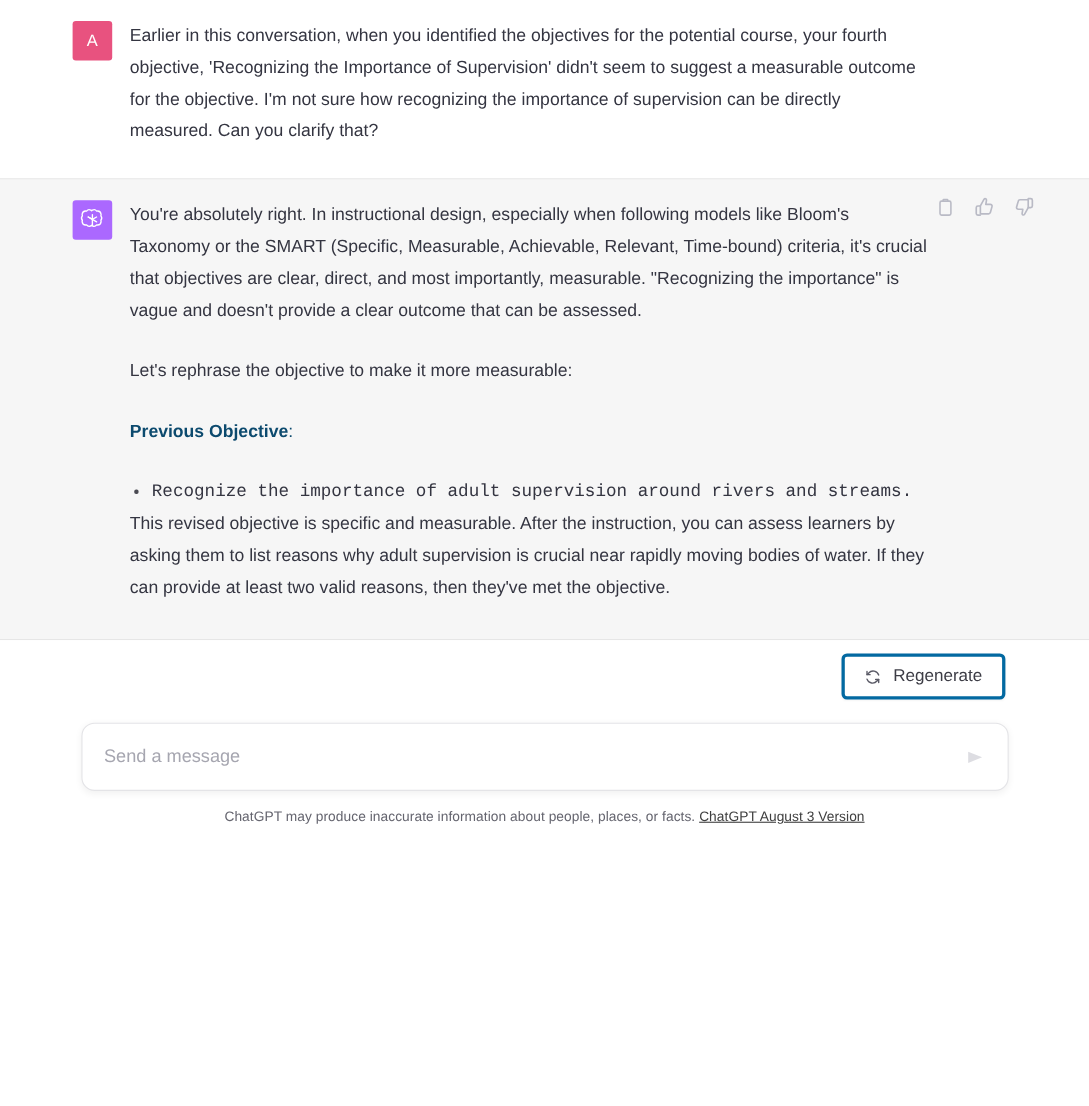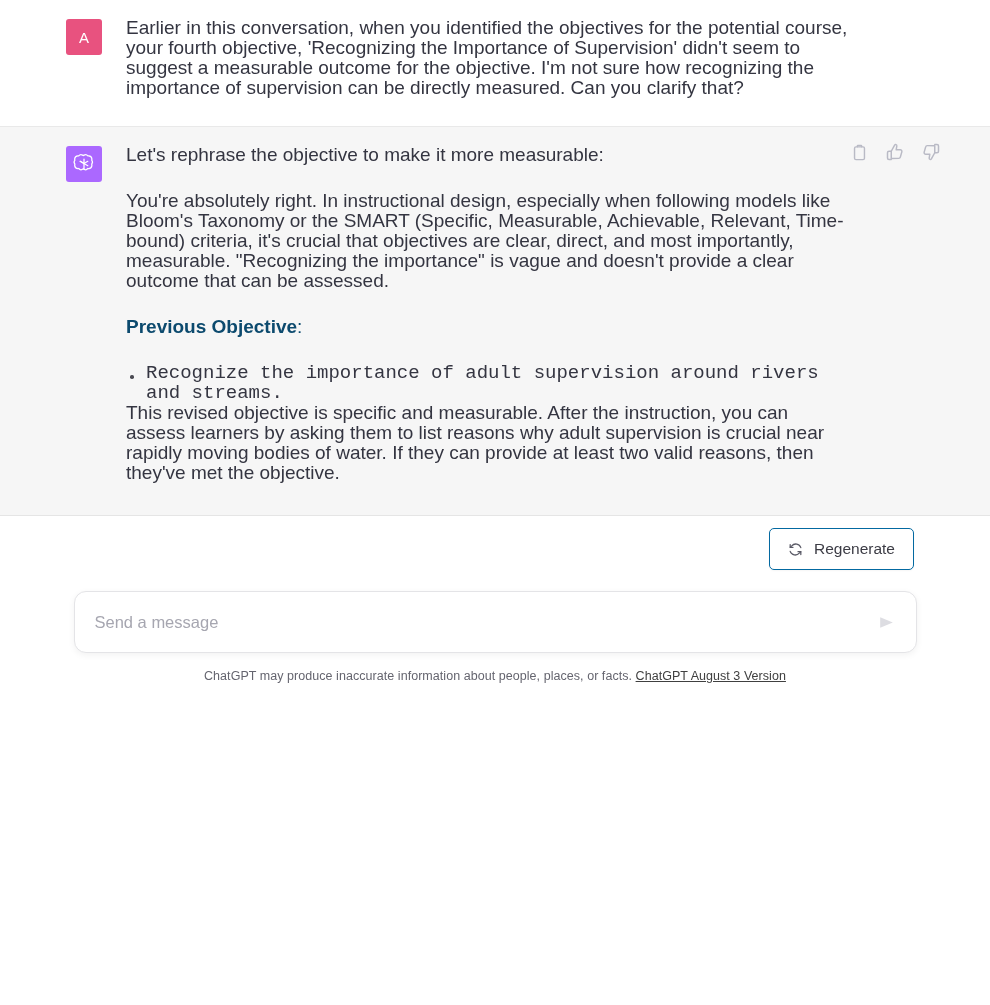--- a/index.html
+++ b/index.html
@@ -69,25 +69,25 @@
     font-size: 15px;
     font-weight: 400;
     letter-spacing: 0.2px;
   }
   .avatar-assistant {
     background: #ab68ff;
   }
   .avatar-assistant svg { display: block; }
 
   .msg-body {
-    margin-left: 24px;
+    margin-left: 16px;
     max-width: 725px;
     color: #343541;
-    font-size: 19px;
-    line-height: 20px;
+    font-size: 16px;
+    line-height: 29px;
     font-weight: 400;
   }
 
   .msg-body p { margin: 0; }
   .msg-body p + p { margin-top: 26px; }
 
   .msg-body .strong-line {
     font-weight: 700;
     color: #0c4a6e;
   }
@@ -149,21 +149,21 @@
     padding-right: 76px;
     margin-top: 2px;
   }
   .regen-btn {
     display: inline-flex;
     align-items: center;
     gap: 11px;
     height: 42px;
     padding: 0 18px;
     background: #ffffff;
-    border: 1px solid #0369a1;
+    border: 3px solid #0369a1;
     border-radius: 5px;
     color: #3c3c45;
     font-size: 15.5px;
     font-family: "Liberation Sans", sans-serif;
     cursor: pointer;
     box-shadow: 0 1px 2px rgba(0,0,0,0.04);
   }
   .regen-btn .regen-icon { color: #5a5a66; display: flex; }
 
   .composer-row {
@@ -275,22 +275,22 @@
           <svg width="24" height="24" viewBox="0 0 24 24" fill="none" stroke="#ffffff" stroke-width="1.25" stroke-linecap="round" stroke-linejoin="round">
             <path d="M12.02 3.1c1.3-.75 2.96-.4 3.86.79.3-.06.6-.09.9-.07 1.6.1 2.9 1.33 3.09 2.92.06.5 0 1-.17 1.46.93 1.16.93 2.82 0 3.98.17.46.23.96.17 1.46-.19 1.59-1.49 2.82-3.09 2.92-.3.02-.6-.01-.9-.07-.9 1.19-2.56 1.54-3.86.79a3.3 3.3 0 0 1-.73-.57 3.3 3.3 0 0 1-.73.57c-1.3.75-2.96.4-3.86-.79-.3.06-.6.09-.9.07-1.6-.1-2.9-1.33-3.09-2.92a3.3 3.3 0 0 1 .17-1.46c-.93-1.16-.93-2.82 0-3.98a3.3 3.3 0 0 1-.17-1.46C2.9 5.15 4.2 3.92 5.8 3.82c.3-.02.6.01.9.07.9-1.19 2.56-1.54 3.86-.79.27.16.52.35.73.57.21-.22.46-.41.73-.57z"></path>
             <path d="M12 7.1v4.4l3.8 2.2"></path>
             <path d="M8.2 9.3l3.8 2.2 3.8-2.2"></path>
             <path d="M12 16.9v-5.4l-3.8-2.2"></path>
           </svg>
         </span>
       </div>
 
       <div class="msg-body">
+        <p>You're absolutely right. In instructional design, especially when following models like Bloom's Taxonomy or the SMART (Specific, Measurable, Achievable, Relevant, Time-bound) criteria, it's crucial that objectives are clear, direct, and most importantly, measurable. "Recognizing the importance" is vague and doesn't provide a clear outcome that can be assessed.</p>
         <p>Let's rephrase the objective to make it more measurable:</p>
-        <p>You're absolutely right. In instructional design, especially when following models like Bloom's Taxonomy or the SMART (Specific, Measurable, Achievable, Relevant, Time-bound) criteria, it's crucial that objectives are clear, direct, and most importantly, measurable. "Recognizing the importance" is vague and doesn't provide a clear outcome that can be assessed.</p>
 
         <p class="strong-line"><span>Previous Objective</span><span class="tail">:</span></p>
 
         <ul class="bullets">
           <li>Recognize the importance of adult supervision around rivers and streams.</li>
         </ul>
 
 
 
         <p>This revised objective is specific and measurable. After the instruction, you can assess learners by asking them to list reasons why adult supervision is crucial near rapidly moving bodies of water. If they can provide at least two valid reasons, then they've met the objective.</p>

